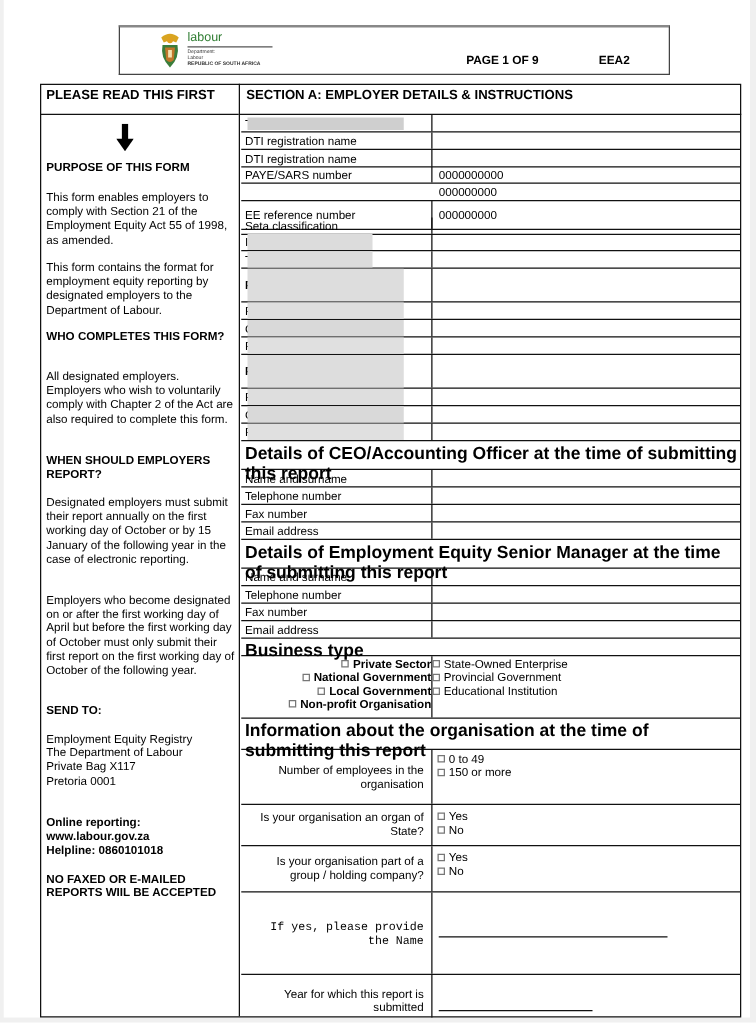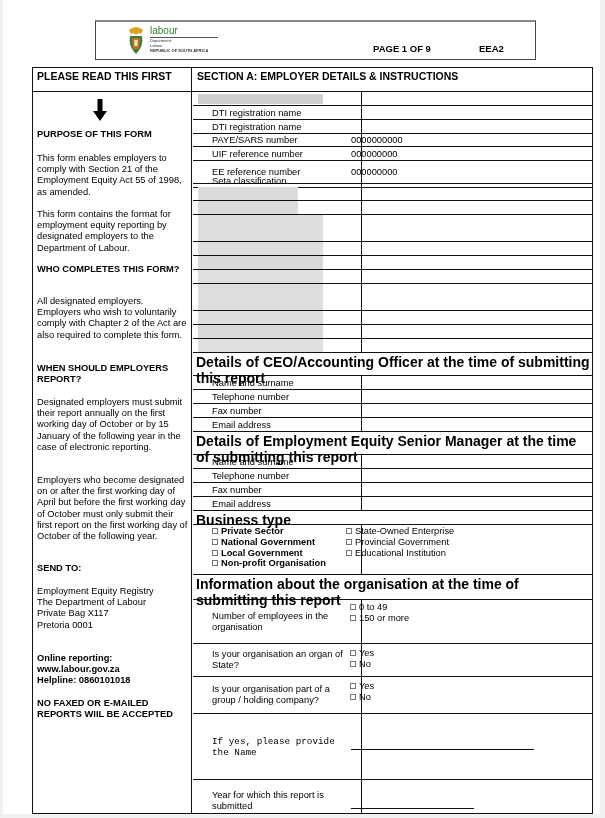--- a/index.html
+++ b/index.html
@@ -49,23 +49,23 @@
   .sect-title {
     position: absolute; left: 192px; top: 67px; width: 401px; height: 25px;
     border-bottom: 1.5px solid #111; box-sizing: border-box;
     font-size: 10.5px; font-weight: bold; padding: 3px 0 0 5px;
   }
   .row {
     position: absolute; left: 193px; width: 399px;
     border-bottom: 1px solid #111; box-sizing: border-box;
   }
   .row .lab {
-    position: absolute; left: 16px; top: 0; bottom: 0; width: 153px;
+    position: absolute; left: 0; top: 0; bottom: 0; width: 153px;
     border-right: 1.5px solid #111; box-sizing: border-box;
-    font-size: 9.3px; padding-left: 3px; display: flex; align-items: center;
+    font-size: 9.3px; padding-left: 3px; display: flex; align-items: center; text-align: right;
   }
   .row .lab.b { font-weight: bold; }
   .row .val {
     position: absolute; left: 158px; top: 0; bottom: 0; right: 0;
     font-size: 9.3px; display: flex; align-items: center;
   }
   .row.thick { border-bottom: 1.5px solid #111; }
   .blur { position: absolute; background: #d8d8d8; }
   .subhead {
     position: absolute; left: 193px; width: 399px;
@@ -147,21 +147,20 @@
     </div>
     <div class="row" style="top: 120px; height: 14px;">
       <div class="lab">DTI registration name</div>
       <div class="val"></div>
     </div>
     <div class="row" style="top: 133px; height: 14px;">
       <div class="lab">PAYE/SARS number</div>
       <div class="val">0000000000</div>
     </div>
     <div class="row" style="top: 147px; height: 14px;">
-      <div class="lab">UIF reference number</div>
       <div class="val">000000000</div>
     </div>
     <div class="row" style="top: 160px; height: 24px;">
       <div class="lab">EE reference number</div>
       <div class="val">000000000</div>
     </div>
     <div class="row" style="top: 174px; height: 14px;">
       <div class="lab">Seta classification</div>
       <div class="val"></div>
     </div>

